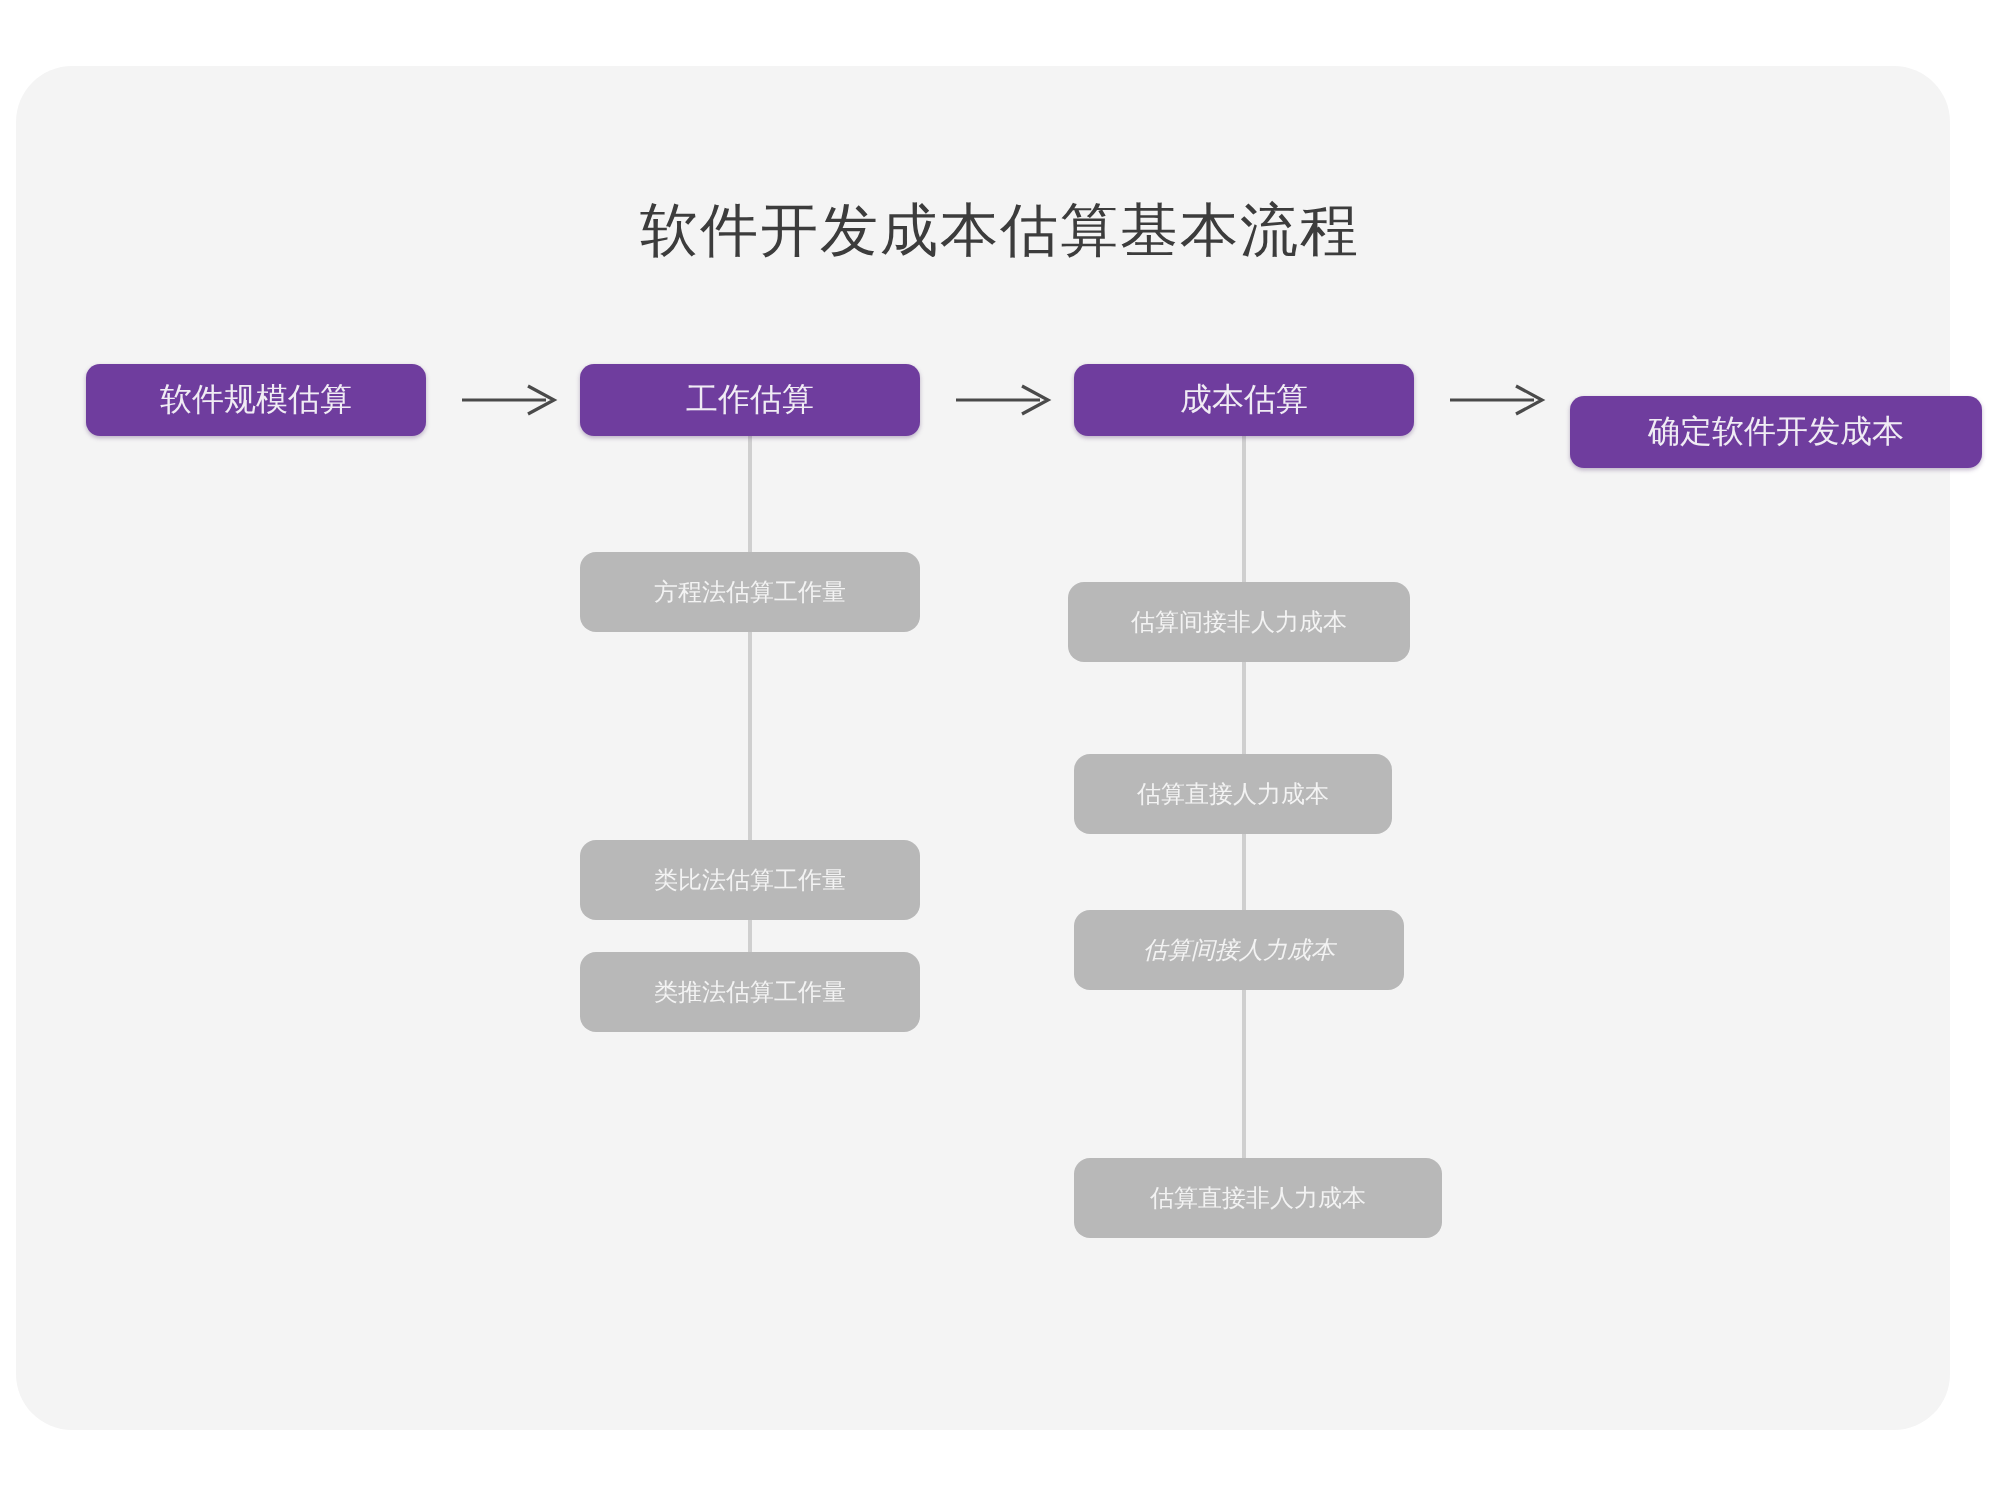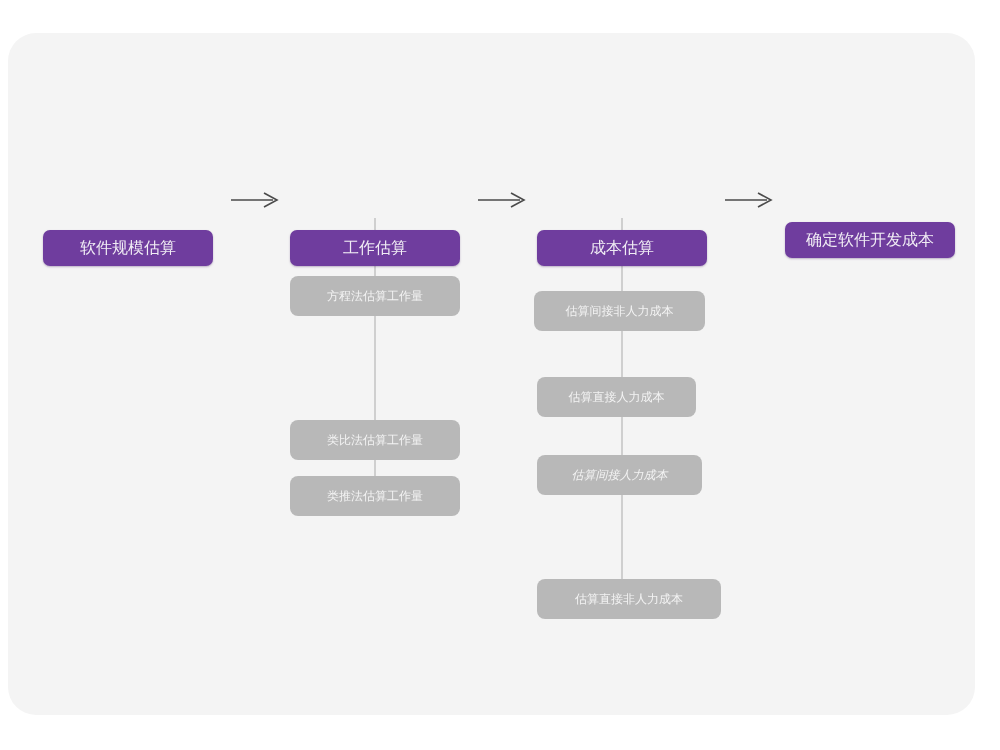--- a/index.html
+++ b/index.html
@@ -57,21 +57,20 @@
     border-radius: 7px;
     white-space: nowrap;
     z-index: 2;
   }
   .node.primary {
     background: #6f3d9e;
     color: #f0ecf4;
     font-size: 16px;
     height: 36px;
     box-shadow: 0 1px 2px rgba(80,50,110,0.35);
-    margin-top: 48px;
   }
   .node.secondary {
     background: #b8b8b8;
     color: #f3f3f3;
     font-size: 12px;
     height: 40px;
     border-radius: 8px;
   }
   .arrow {
     position: absolute;
@@ -87,20 +86,21 @@
   }
   .arrow svg { display: block; }
 </style>
 </head>
 <body>
 
 <div id="canvas">
 
   <div id="card"></div>
 
+  <div id="title">软件开发成本估算基本流程</div>
 
   <div class="connector" style="left:374px; top:218px; height:280px;"></div>
   <div class="connector" style="left:621px; top:218px; height:382px;"></div>
 
   <div class="node primary" style="left:43px; top:182px; width:170px;">
     <span>软件规模估算</span>
   </div>
 
   <div class="arrow" style="left:228px; top:188px; width:54px;">
     <svg width="50" height="18" viewBox="0 0 50 18" aria-hidden="true">
@@ -124,21 +124,21 @@
     <span>成本估算</span>
   </div>
 
   <div class="arrow" style="left:722px; top:188px; width:54px;">
     <svg width="50" height="18" viewBox="0 0 50 18" aria-hidden="true">
       <path d="M1 9 H43" stroke="#4a4a4a" stroke-width="1.6" fill="none"></path>
       <path d="M34 2 L47 9 L34 16" stroke="#4a4a4a" stroke-width="1.6" fill="none"></path>
     </svg>
   </div>
 
-  <div class="node primary" style="left:785px; top:174px; width:170px;">
+  <div class="node primary" style="left:785px; top:198px; width:206px;">
     <span>确定软件开发成本</span>
   </div>
 
   <div class="node secondary" style="left:290px; top:276px; width:170px;">
     <span>方程法估算工作量</span>
   </div>
   <div class="node secondary" style="left:290px; top:376px; width:170px;margin-top:44px;">
     <span>类比法估算工作量</span>
   </div>
   <div class="node secondary" style="left:290px; top:476px; width:170px;">

